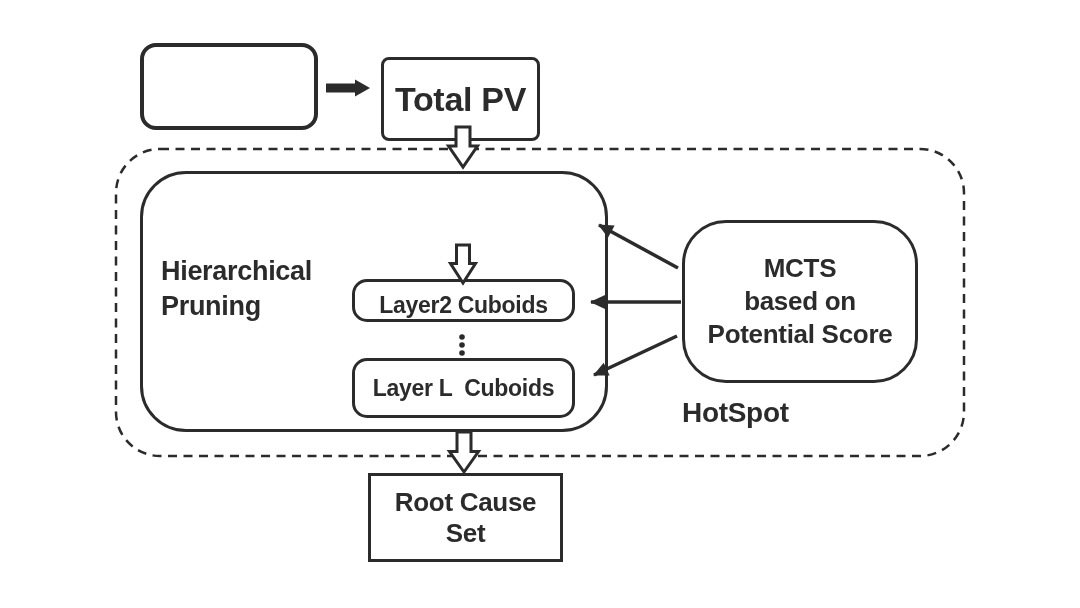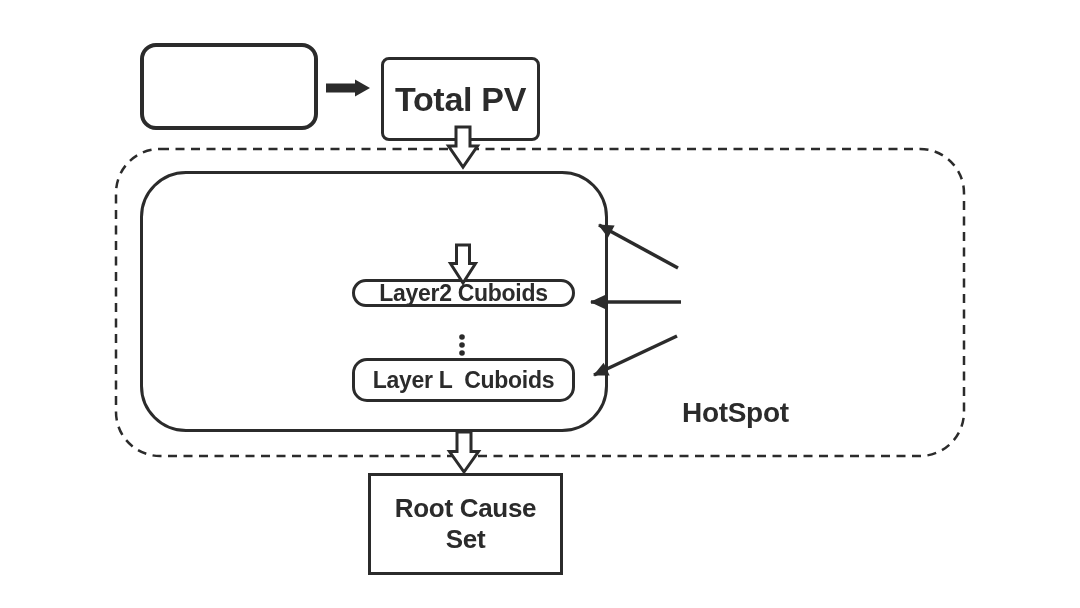--- a/index.html
+++ b/index.html
@@ -44,34 +44,34 @@
     left: 161px; top: 254px; width: 210px;
     font-size: 27px; line-height: 35px; font-weight: 700;
     letter-spacing: -0.3px; text-align: left; z-index: 2;
   }
   .layer-box {
     left: 352px; width: 223px; height: 45px;
     border-width: 3px; border-radius: 15px;
     font-size: 23px; white-space: pre;
   }
   .layer1-box { top: 198px; }
-  .layer2-box { top: 279px; height: 28px; }
-  .layerl-box { top: 358px; height: 44px; }
+  .layer2-box { top: 279px; height: 43px; justify-content: flex-end; }
+  .layerl-box { top: 358px; height: 60px; }
   .mcts-box {
     left: 682px; top: 220px; width: 236px; height: 163px;
     border-radius: 44px; font-size: 26px; line-height: 33px;
   }
   .hotspot-label {
     position: absolute;
     left: 682px; top: 397px; width: 236px;
     font-size: 28px; font-weight: 700; letter-spacing: -0.3px;
     z-index: 2;
   }
   .rootcause-box {
-    left: 368px; top: 473px; width: 195px; height: 102px;
+    left: 368px; top: 473px; width: 195px; height: 89px;
     border-radius: 0; font-size: 26px; line-height: 31px;
   }
   .line2 { display: block; }
   svg.overlay {
     position: absolute;
     left: 0; top: 0;
     z-index: 3;
     pointer-events: none;
   }
 </style>
@@ -81,28 +81,37 @@
 <div class="canvas">
 
   <div class="box anomaly-box">
   </div>
 
   <div class="box totalpv-box">
     <span>Total PV</span>
   </div>
 
   <div class="box pruning-box"></div>
+  <div class="hp-label">
+    <span>Hierarchical</span>
+    <span class="line2">Pruning</span>
+  </div>
 
   <div class="box layer-box layer2-box">
     <span>Layer2 Cuboids</span>
   </div>
   <div class="box layer-box layerl-box">
     <span>Layer L  Cuboids</span>
   </div>
 
+  <div class="box mcts-box">
+    <span>MCTS</span>
+    <span class="line2">based on</span>
+    <span class="line2">Potential Score</span>
+  </div>
 
   <div class="hotspot-label">
     <span>HotSpot</span>
   </div>
 
   <div class="box rootcause-box">
     <span>Root Cause</span>
     <span class="line2">Set</span>
   </div>
 

